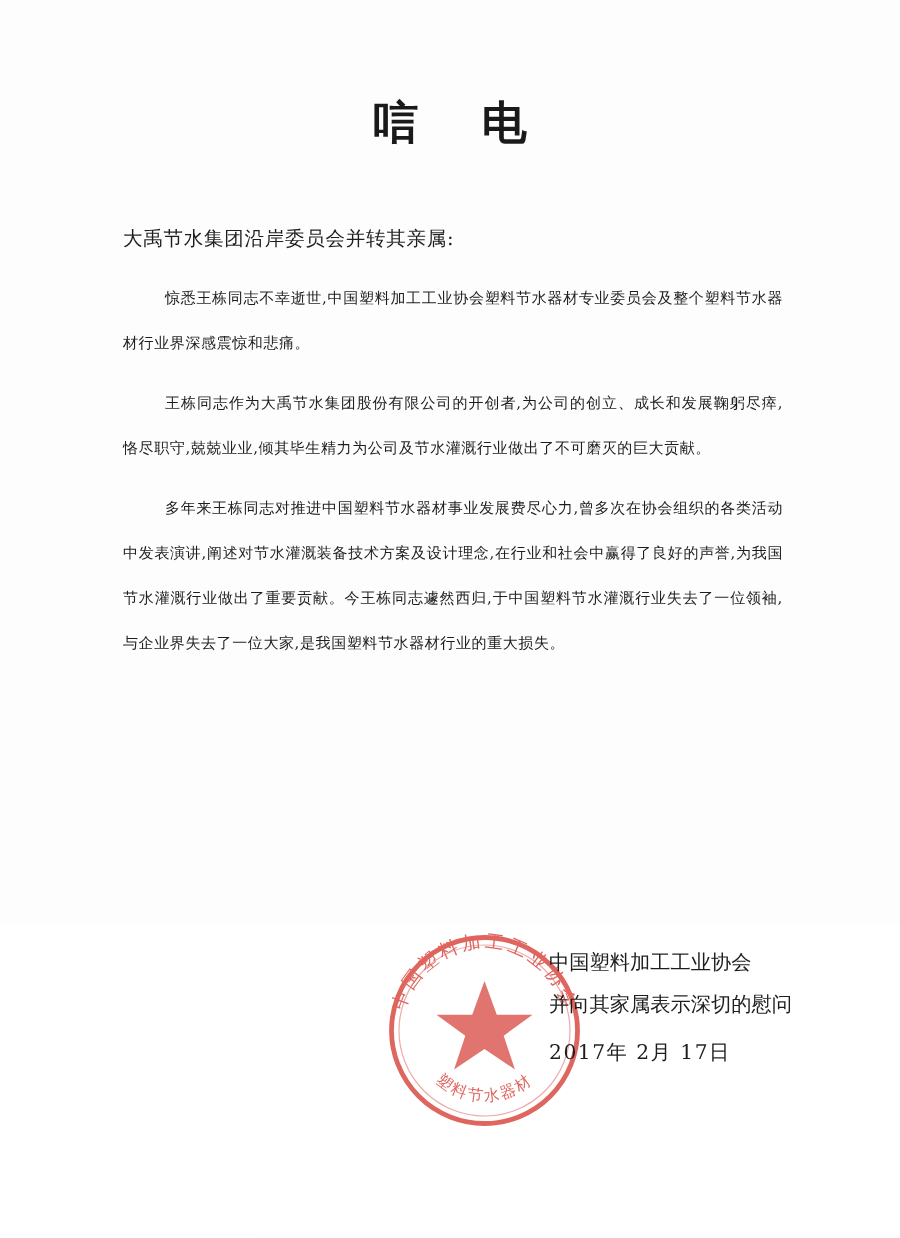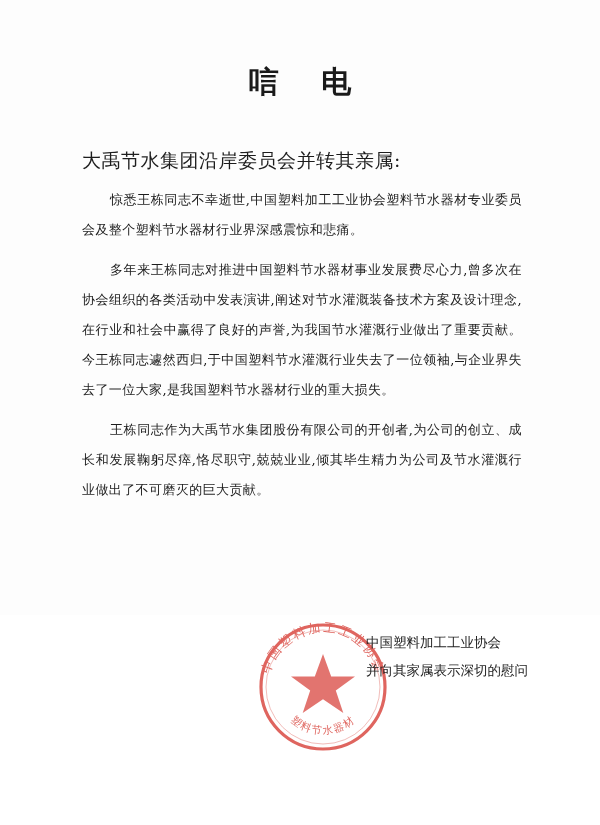--- a/index.html
+++ b/index.html
@@ -29,28 +29,28 @@
     color: #1a1a1a;
     padding-top: 62px;
     text-indent: 16px;
   }
   .body-block {
     margin: 0 78px 0 82px;
     color: #1d1d1d;
   }
   .salutation {
     font-family: "DejaVu Serif", serif;
-    font-size: 19px;
+    font-size: 13px;
     line-height: 30px;
     margin-top: 42px;
     letter-spacing: 0.5px;
   }
   .para {
     font-family: "DejaVu Serif", serif;
-    font-size: 13px;
+    font-size: 10px;
     line-height: 30px;
     text-align: justify;
     text-indent: 28px;
     margin-top: 10px;
     letter-spacing: 0.4px;
   }
   .signature-area {
     position: absolute;
     right: 72px;
     top: 628px;
@@ -94,23 +94,23 @@
 
 <div class="page">
 
   <div class="doc-title">唁 电</div>
 
   <div class="body-block">
     <div class="salutation">大禹节水集团沿岸委员会并转其亲属:</div>
 
     <div class="para">惊悉王栋同志不幸逝世,中国塑料加工工业协会塑料节水器材专业委员会及整个塑料节水器材行业界深感震惊和悲痛。</div>
 
+    <div class="para">王栋同志作为大禹节水集团股份有限公司的开创者,为公司的创立、成长和发展鞠躬尽瘁,恪尽职守,兢兢业业,倾其毕生精力为公司及节水灌溉行业做出了不可磨灭的巨大贡献。</div>
+
     <div class="para">多年来王栋同志对推进中国塑料节水器材事业发展费尽心力,曾多次在协会组织的各类活动中发表演讲,阐述对节水灌溉装备技术方案及设计理念,在行业和社会中赢得了良好的声誉,为我国节水灌溉行业做出了重要贡献。今王栋同志遽然西归,于中国塑料节水灌溉行业失去了一位领袖,与企业界失去了一位大家,是我国塑料节水器材行业的重大损失。</div>
-
-    <div class="para">王栋同志作为大禹节水集团股份有限公司的开创者,为公司的创立、成长和发展鞠躬尽瘁,恪尽职守,兢兢业业,倾其毕生精力为公司及节水灌溉行业做出了不可磨灭的巨大贡献。</div>
 
   </div>
 
   <div class="seal">
     <svg width="150" height="150" viewBox="0 0 150 150" xmlns="http://www.w3.org/2000/svg">
       <defs>
         <path id="sealArc" d="M 20,75 A 55,55 0 1 1 130,75" fill="none"></path>
         <path id="sealArcBottom" d="M 28,75 A 47,47 0 0 0 122,75" fill="none"></path>
       </defs>
       <circle cx="75" cy="75" r="62" fill="none" stroke="#d8443c" stroke-width="3.2"></circle>
@@ -121,16 +121,17 @@
       </text>
       <text font-family="DejaVu Serif, serif" font-size="10.5" fill="#d8443c" letter-spacing="1.5">
         <textPath href="#sealArcBottom" startOffset="50%" text-anchor="middle">塑料节水器材</textPath>
       </text>
     </svg>
   </div>
 
   <div class="signature-area">
     <div class="sig-line">中国塑料加工工业协会</div>
     <div class="sig-line">并向其家属表示深切的慰问</div>
+    <div class="sig-date">2017年 2月 17日</div>
   </div>
 
   <div class="footer-space"></div>
 </div>
 
 </body></html>

